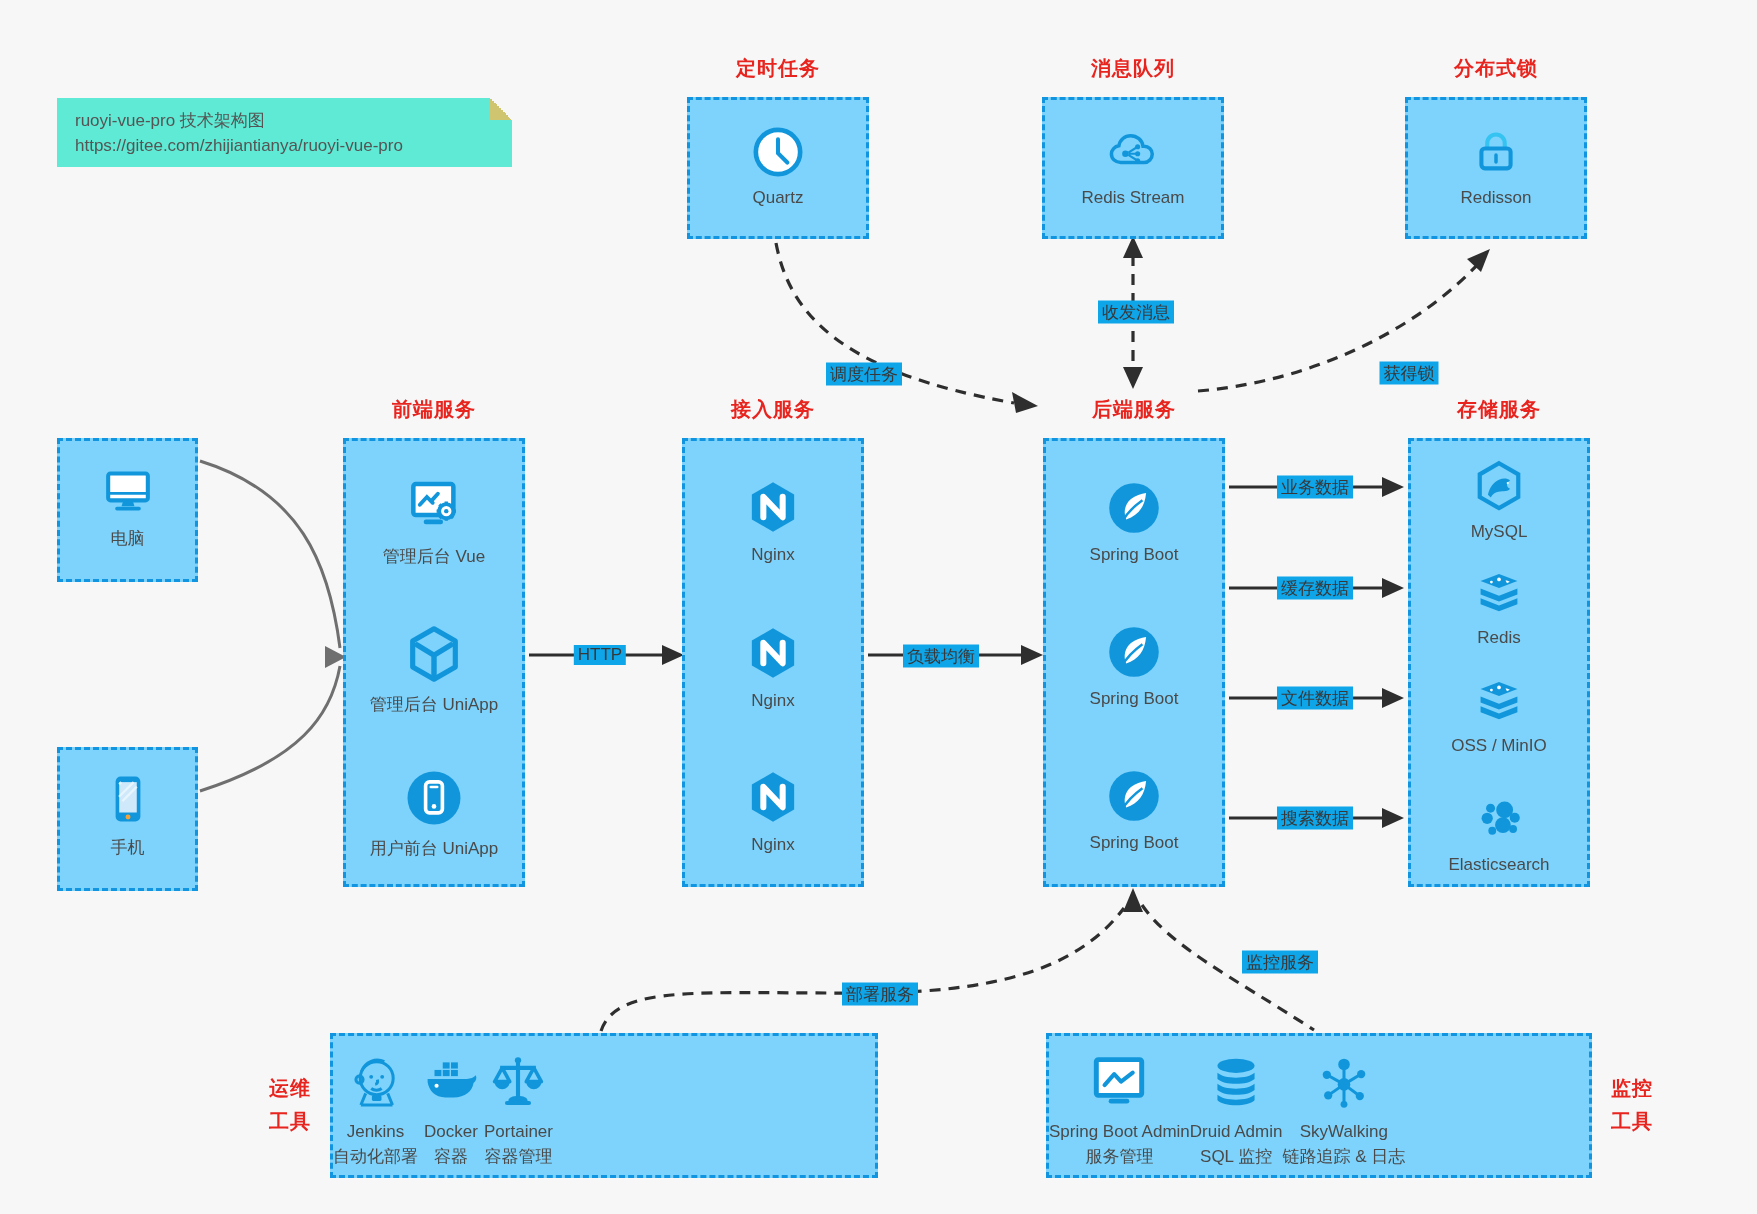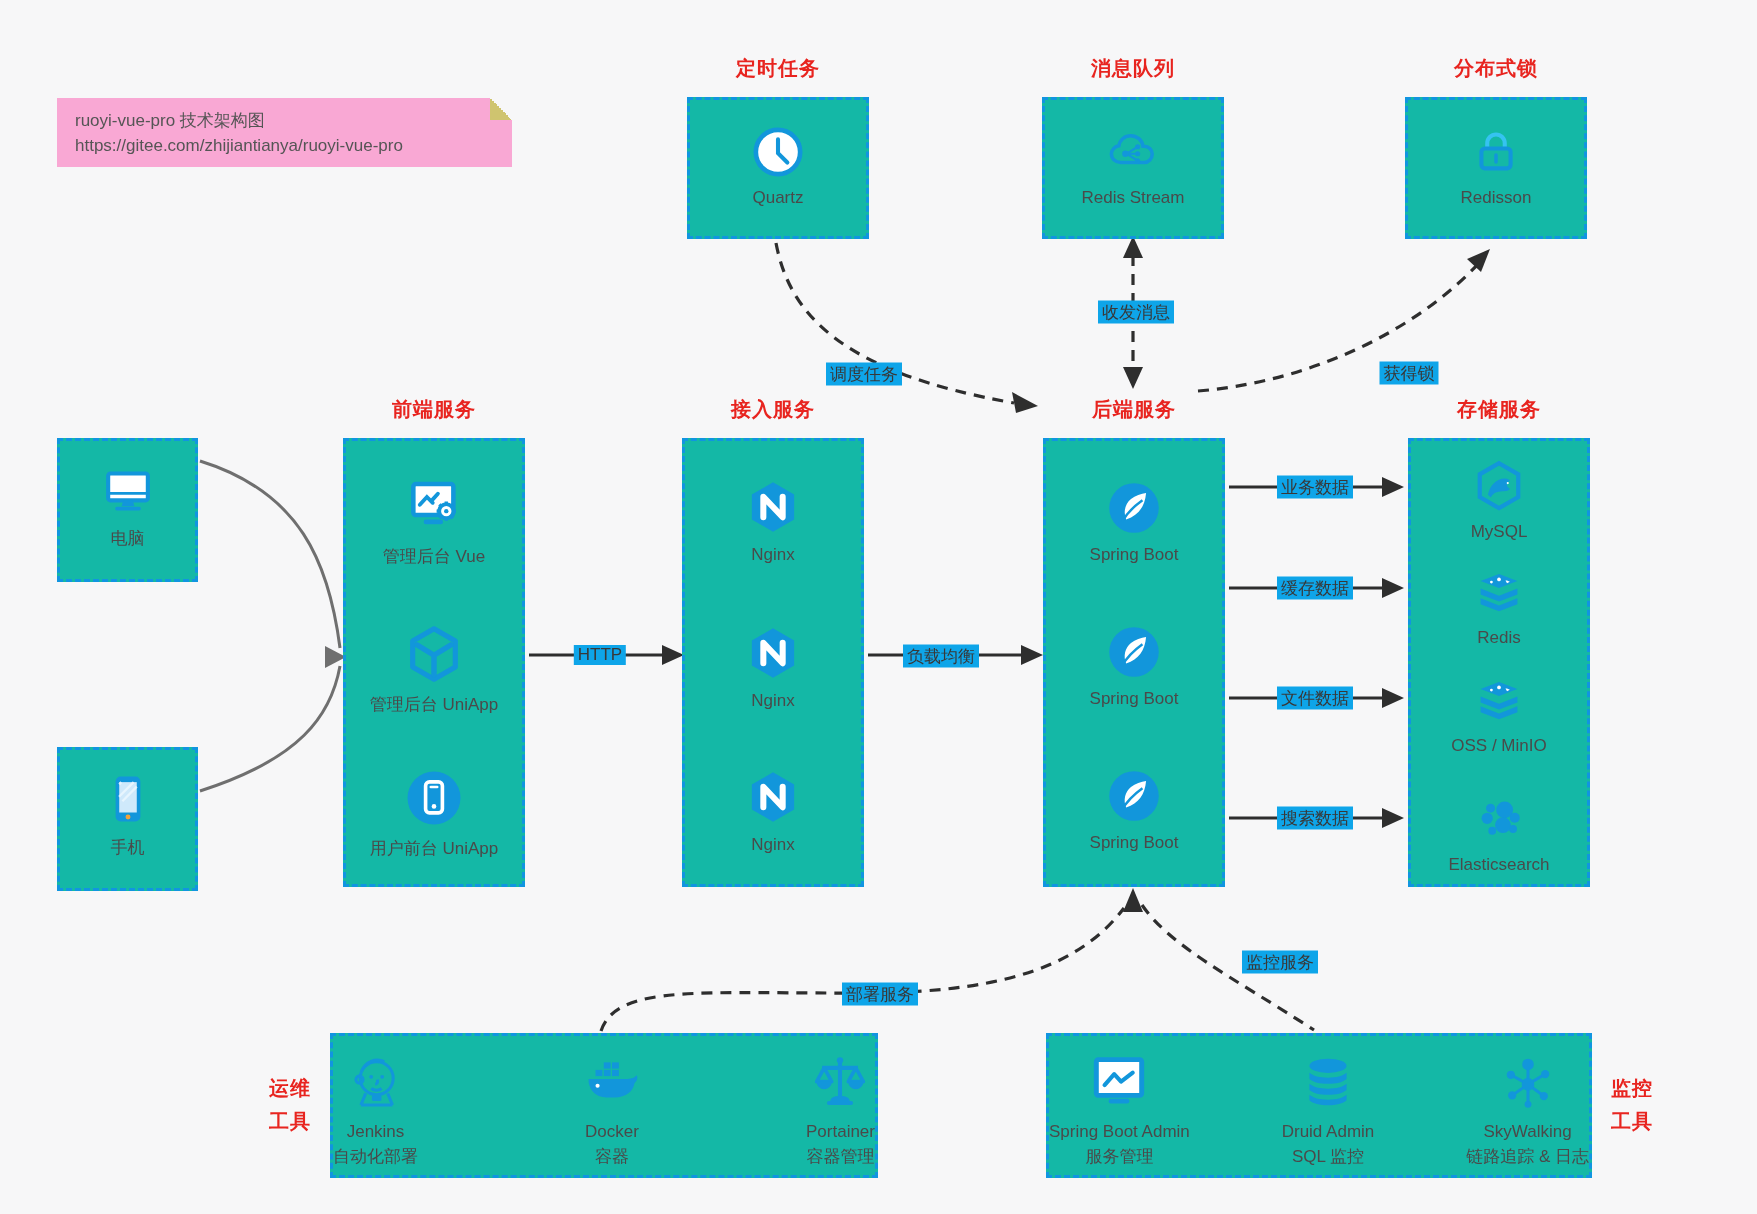--- a/index.html
+++ b/index.html
@@ -1,28 +1,28 @@
 <!DOCTYPE html>
 <html><head>
 <meta charset="utf-8">
 <style>
   html,body{margin:0;padding:0;background:#f7f7f8;font-family:"Liberation Sans","DejaVu Sans",sans-serif;}
   #canvas{position:relative;width:1757px;height:1214px;background:#f7f7f8;overflow:hidden;}
   .overlay{position:absolute;left:0;top:0;pointer-events:none;}
-  .gbox{position:absolute;background:#14b8a6;border:3px dashed #1195e0;box-sizing:border-box;}
+  .gbox{position:absolute;background:#7dd3fc;border:3px dashed #1195e0;box-sizing:border-box;}
   .gtitle{position:absolute;transform:translate(-50%,-50%);color:#e8241f;font-weight:bold;font-size:20px;white-space:nowrap;letter-spacing:1px;}
   .sidetitle{position:absolute;color:#e8241f;font-weight:bold;font-size:20px;text-align:center;line-height:33px;letter-spacing:1px;}
   .cell{position:absolute;left:0;right:0;display:flex;flex-direction:column;align-items:center;}
   .ilabel{font-size:17px;color:#4a4a4a;margin-top:8px;white-space:nowrap;}
   .elabel{position:absolute;transform:translate(-50%,-50%);font-size:17px;color:#383838;background:#0ea5e9;padding:0 4px;white-space:nowrap;}
-  .brow{position:absolute;left:0;right:0;top:14px;display:flex;justify-content:space-between;}
+  .brow{position:absolute;left:0;right:0;top:14px;display:flex;justify-content:flex-start;}
   .bcell{display:flex;flex-direction:column;align-items:center;}
   .blabel1{font-size:17px;color:#4a4a4a;margin-top:6px;white-space:nowrap;}
   .blabel2{font-size:17px;color:#4a4a4a;margin-top:3px;white-space:nowrap;}
-  #note{position:absolute;left:57px;top:98px;width:455px;height:69px;background:#f9a8d4;box-sizing:border-box;padding:10px 0 0 18px;font-size:17px;color:#555;line-height:25px;}
+  #note{position:absolute;left:57px;top:98px;width:455px;height:69px;background:#5eead4;box-sizing:border-box;padding:10px 0 0 18px;font-size:17px;color:#555;line-height:25px;}
   #note .fold{position:absolute;right:0;top:0;width:22px;height:22px;background:linear-gradient(225deg,#f7f7f8 0 50%,#cfc46f 50% 100%);}
 </style>
 </head>
 <body>
 
 <div id="canvas">
 
   <svg class="overlay" width="1757" height="1214" viewBox="0 0 1757 1214">
 
     <g stroke="#6f6f6f" stroke-width="3" fill="none">

